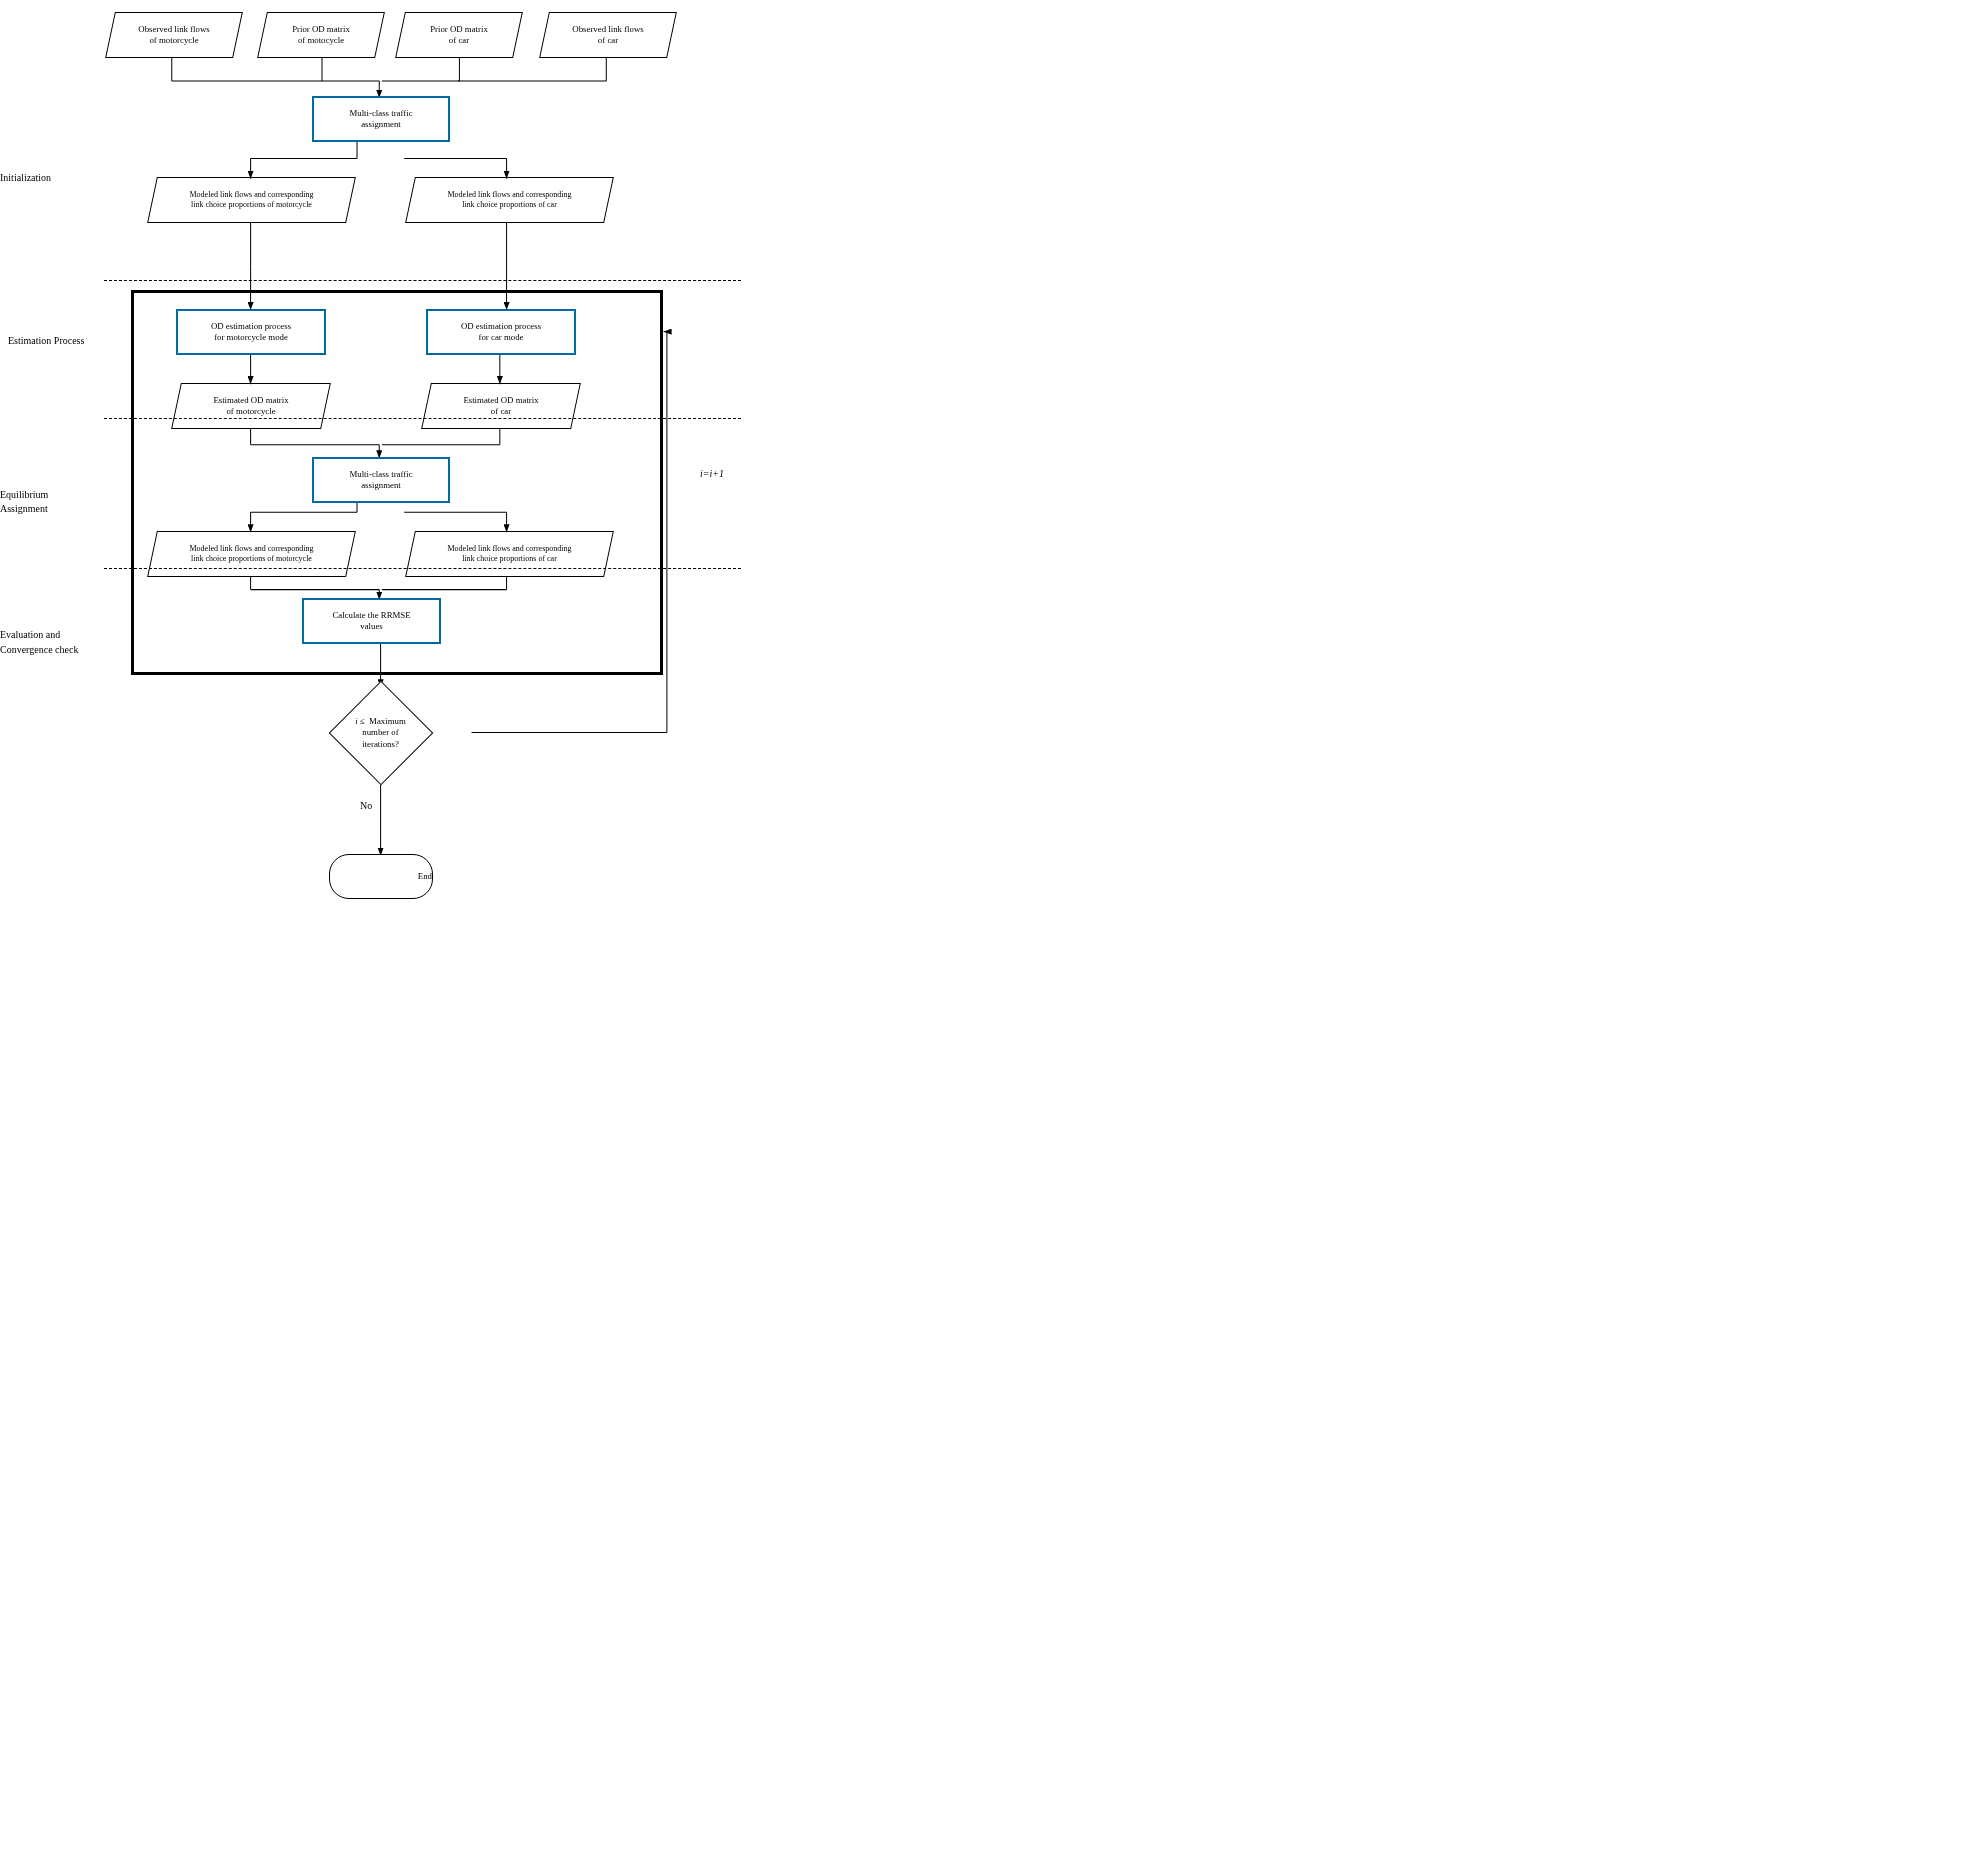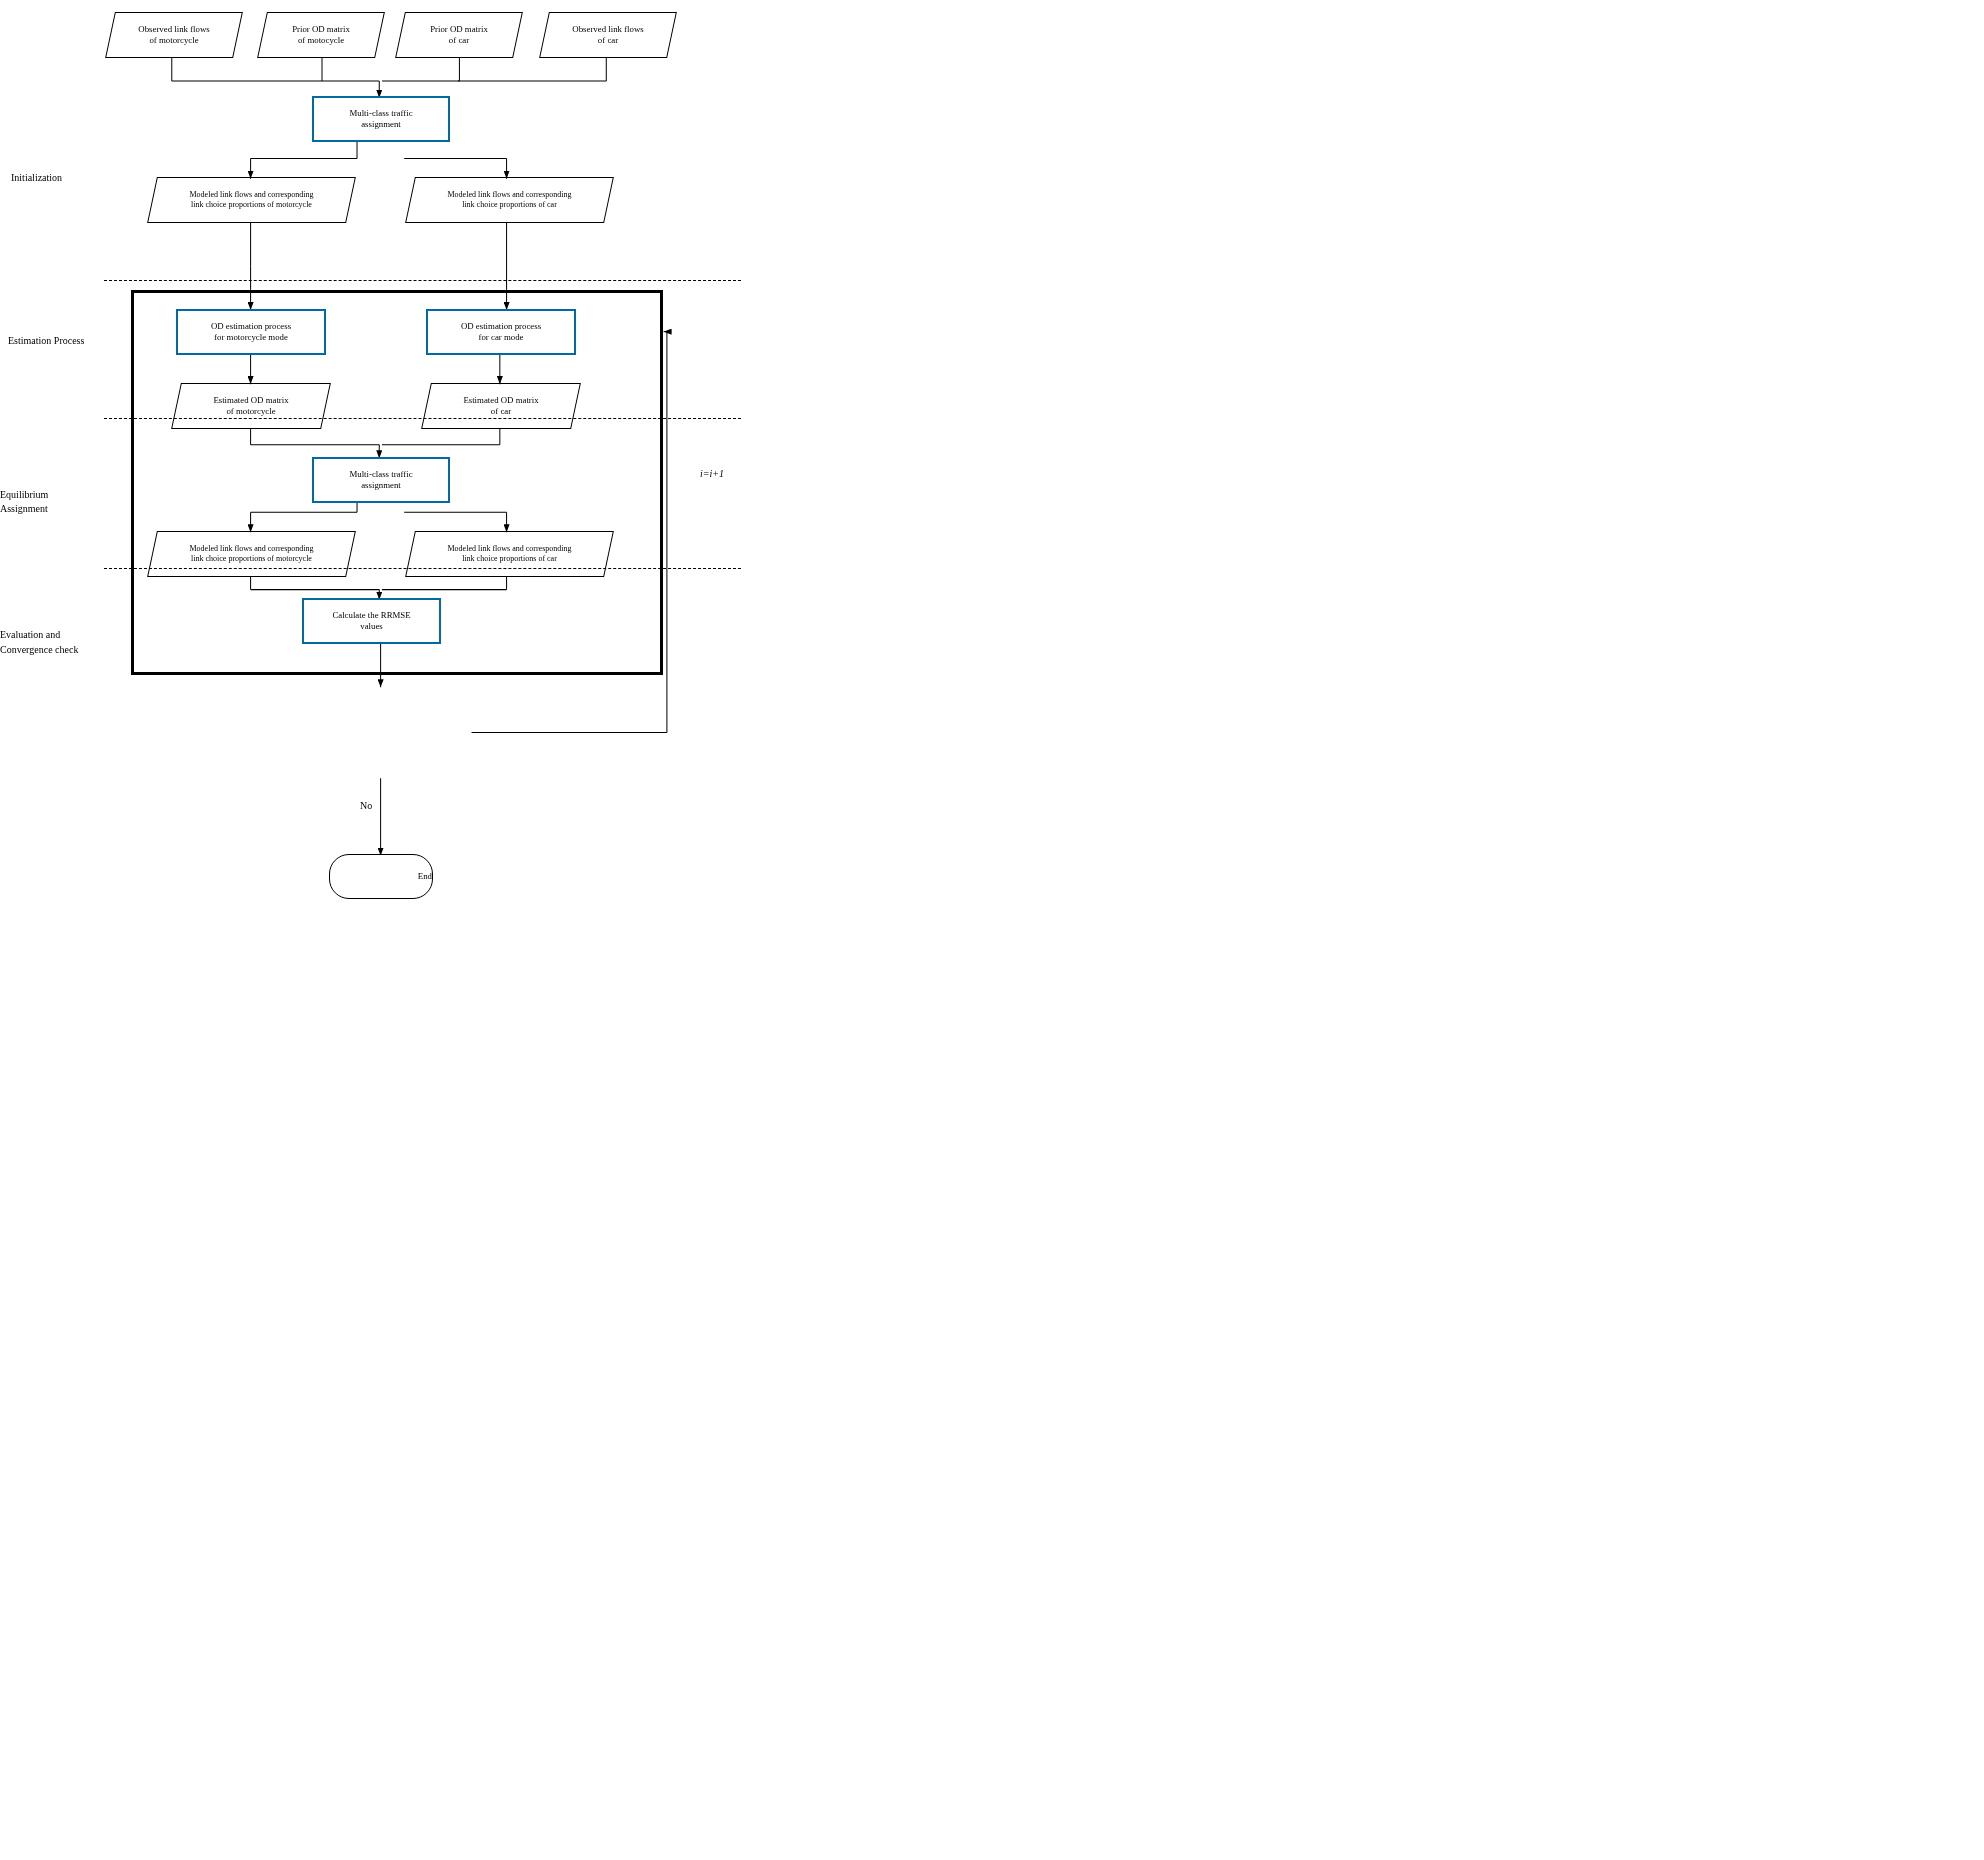--- a/index.html
+++ b/index.html
@@ -198,21 +198,21 @@
     <line x1="565" y1="955" x2="565" y2="1020" stroke="#000" stroke-width="1.5" marker-end="url(#arrowhead)"></line>
 
     <line x1="565" y1="1155" x2="565" y2="1270" stroke="#000" stroke-width="1.5" marker-end="url(#arrowhead)"></line>
 
     <line x1="700" y1="1087" x2="990" y2="1087" stroke="#000" stroke-width="1.5"></line>
     <line x1="990" y1="1087" x2="990" y2="492" stroke="#000" stroke-width="1.5"></line>
     <line x1="990" y1="492" x2="985" y2="492" stroke="#000" stroke-width="1.5" marker-end="url(#arrowhead)"></line>
 
   </svg>
 
-  <div class="side-label" style="top: 172px; padding-left: 11px;">Initialization</div>
+  <div class="side-label" style="top: 172px;">Initialization</div>
   <div class="side-label" style="top: 334px; line-height: 1.4; margin-left: 8px;">Estimation Process</div>
   <div class="side-label" style="top: 488px; line-height: 1.4;">Equilibrium Assignment</div>
   <div class="side-label" style="top: 627px; line-height: 1.5;">Evaluation and<br>Convergence check</div>
 
   <div class="dotted-line" style="top: 280px; left: 104px;"></div>
   <div class="dotted-line" style="top: 418px; left: 104px;"></div>
   <div class="dotted-line" style="top: 568px; left: 104px;"></div>
 
   <div class="thick-border-box" style="left: 131px; top: 290px; width: 532px; height: 385px;"></div>
 
@@ -269,20 +269,24 @@
   </div>
 
   <div class="shape parallelogram" style="left: 410px; top: 531px; width: 199px; height: 46px;">
     <div class="parallelogram-inner" style="font-size: 8px;">Modeled link flows and corresponding<br>link choice proportions of car</div>
   </div>
 
   <div class="shape rect" style="left: 302px; top: 598px; width: 139px; height: 46px;">
     <span>Calculate the RRMSE<br>values</span>
   </div>
 
+  <div class="shape diamond" style="left: 286px; top: 686px; width: 189px; height: 94px;">
+    <div class="diamond-inner"></div>
+    <div class="diamond-text"><i>i</i> ≤ &nbsp;Maximum<br>number of<br>iterations?</div>
+  </div>
 
   <div style="position: absolute; left: 360px; top: 800px; font-size: 10px;">No</div>
 
   <div style="position: absolute; left: 700px; top: 468px; font-size: 10px; font-style: italic;"><i>i</i>=<i>i</i>+1</div>
 
   <div class="shape rounded-rect" style="left: 329px; top: 854px; width: 104px; height: 45px; justify-content: flex-end;">
     <span>End</span>
   </div>
 
 </div>

